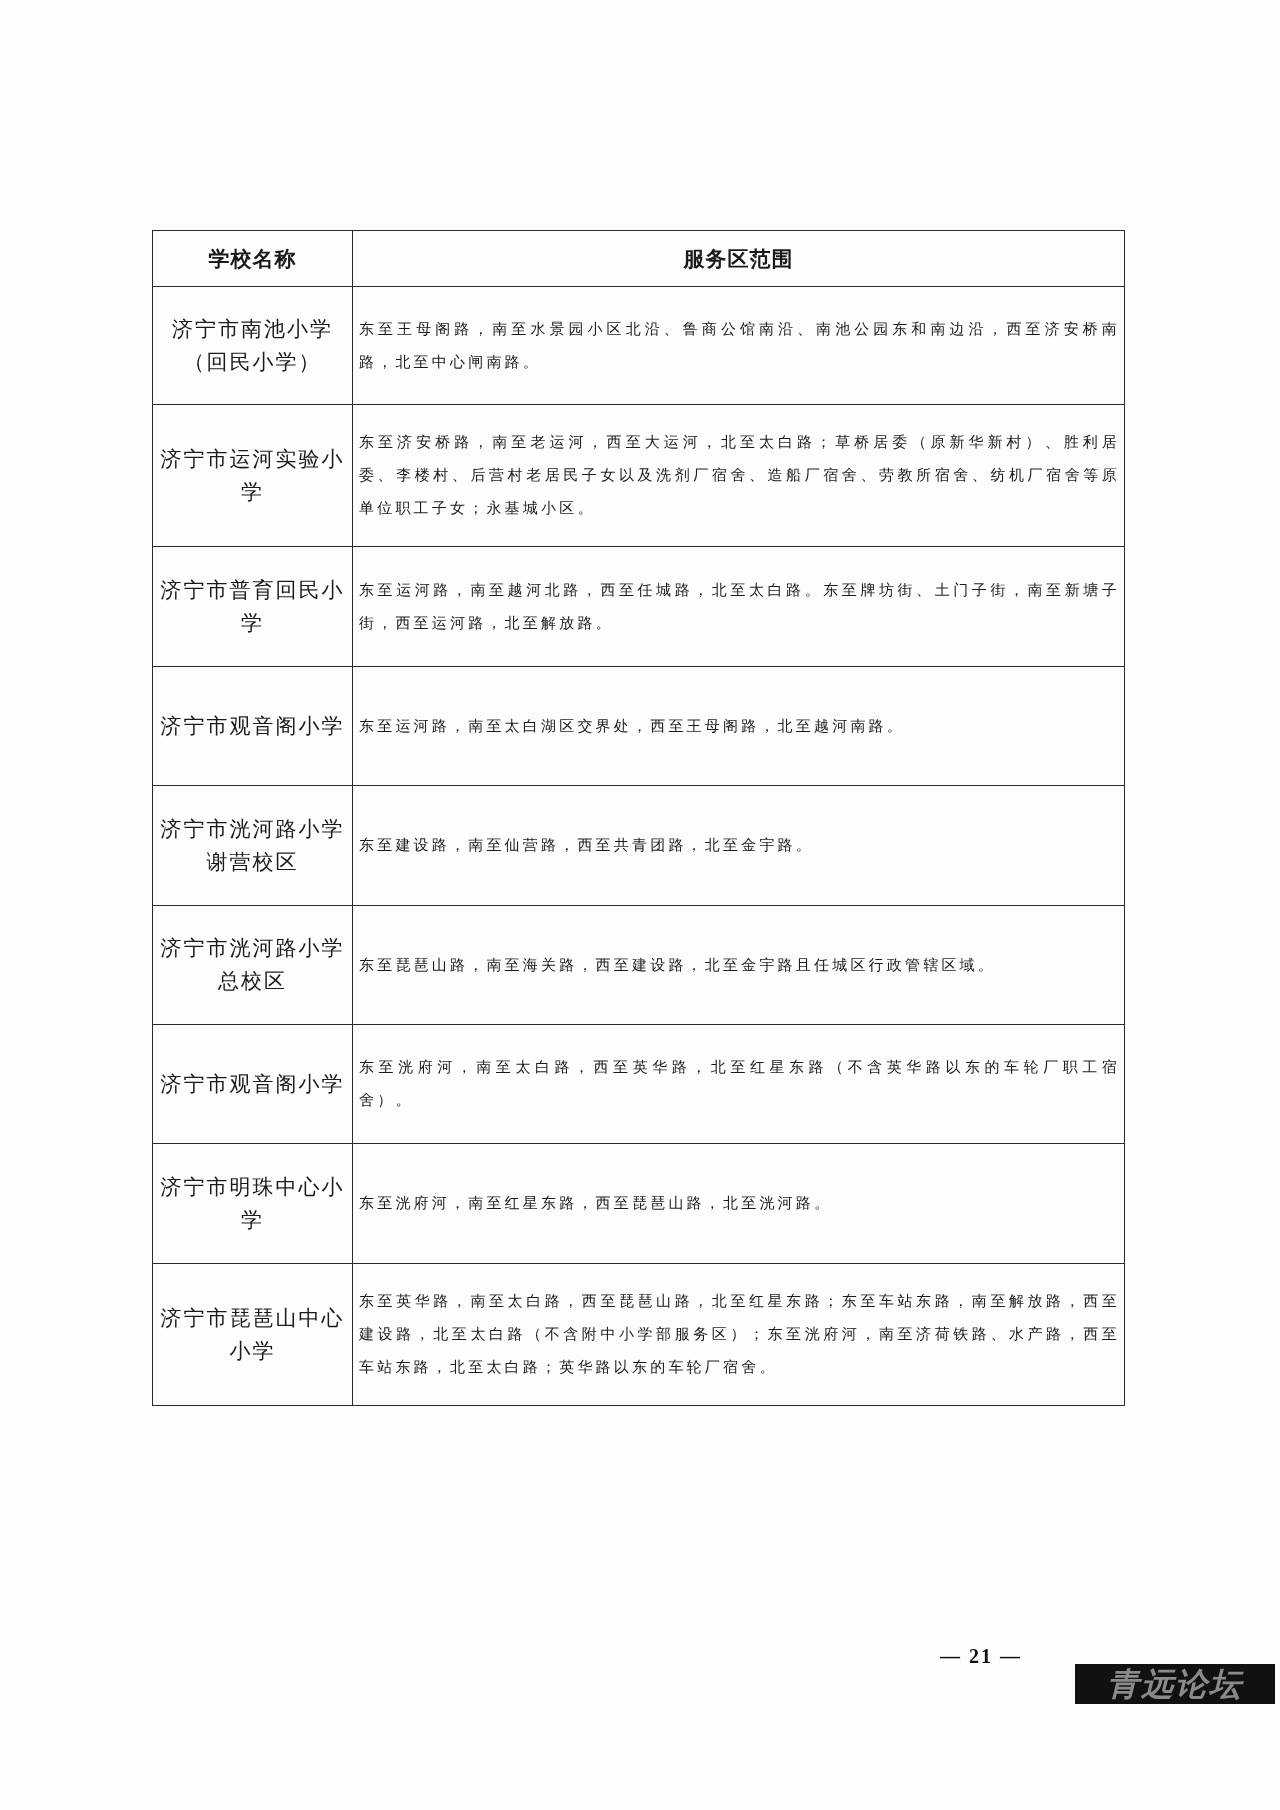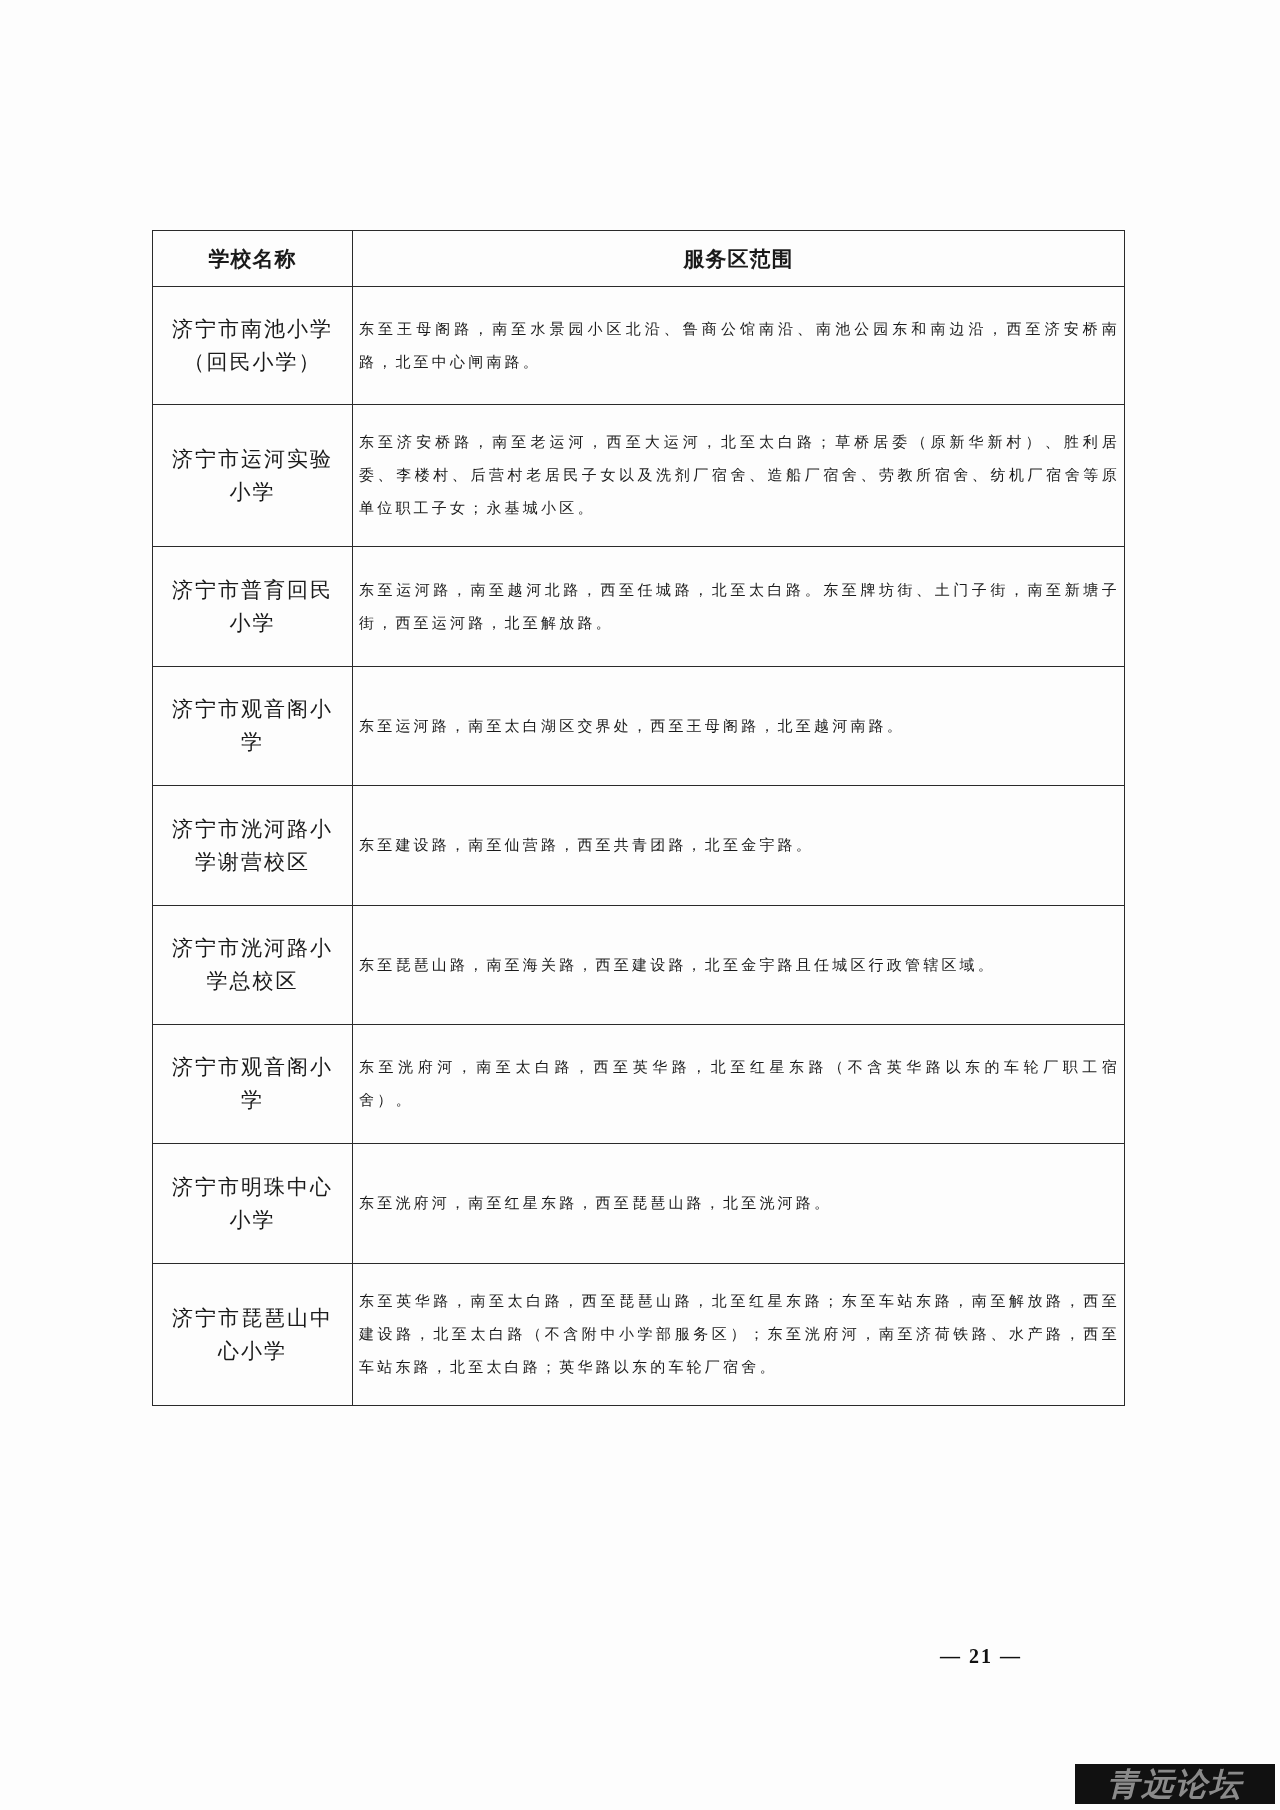--- a/index.html
+++ b/index.html
@@ -41,21 +41,21 @@
       font-size: 21px;
       text-align: center;
       letter-spacing: 1px;
     }
     col.col-name { width: 200px; }
     col.col-area { width: 772px; }
     td.school-name {
       text-align: center;
       font-size: 21px;
       line-height: 33px;
-      padding: 0 16px;
+      padding: 0 4px;
       letter-spacing: 2px;
     }
     td.service-area {
       font-size: 15px;
       line-height: 33px;
       padding: 0 4px 0 6px;
       text-align: justify;
       letter-spacing: 3.2px;
     }
     .page-number {
@@ -64,21 +64,21 @@
       top: 1645px;
       font-family: "Liberation Serif", serif;
       font-size: 20px;
       font-weight: bold;
       letter-spacing: 2px;
       color: #111;
     }
     .watermark {
       position: absolute;
       left: 1075px;
-      top: 1764px;
+      top: 1664px;
       width: 200px;
       height: 40px;
       background: #111;
       color: #8a8a8a;
       font-family: "DejaVu Sans", sans-serif;
       font-weight: bold;
       font-style: italic;
       font-size: 32px;
       line-height: 40px;
       text-align: center;

